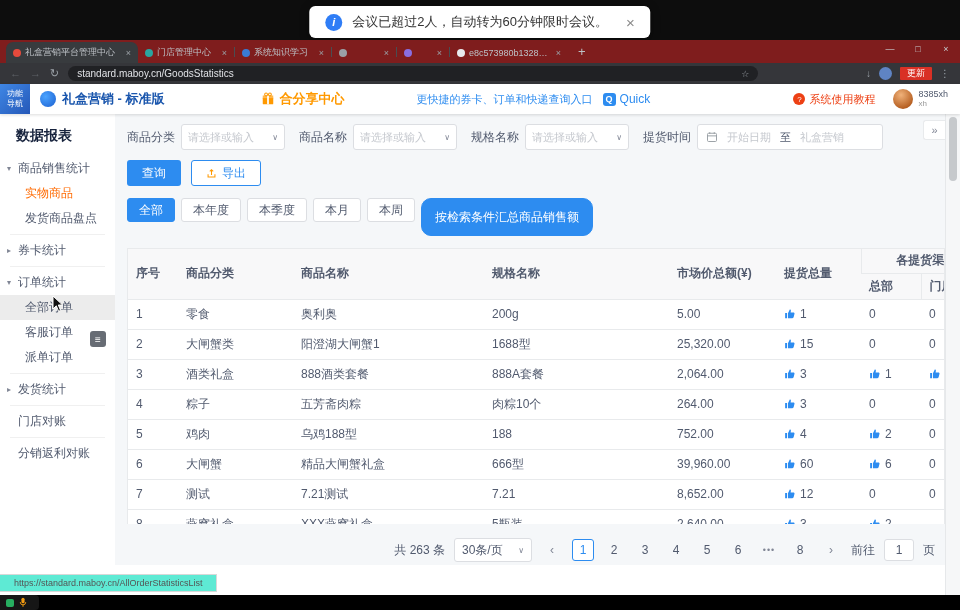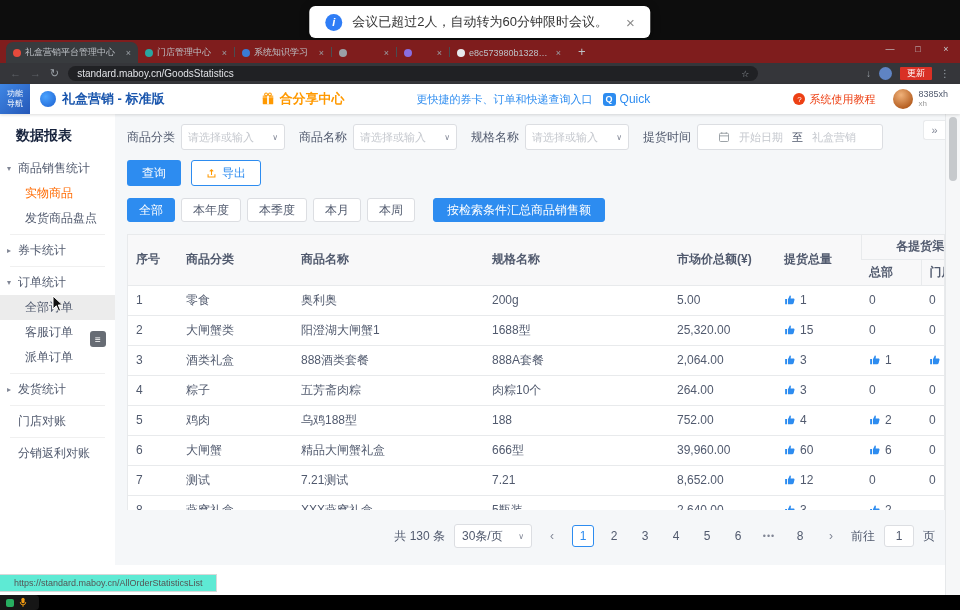--- a/index.html
+++ b/index.html
@@ -84,34 +84,34 @@
     border-radius:3px 0 0 3px; color:#808695; font-size:11px; display:flex; align-items:center; justify-content:center; z-index:5; }
   .bottom-white { position:absolute; left:0; right:0; bottom:0; height:30px; background:#fff; }
 
   .filter-row { display:flex; align-items:center; margin-bottom:10px; }
   .f-label { font-size:12px; color:#515a6e; flex:none; margin-right:6px; }
   .f-select { width:104px; height:26px; background:#fff; border:1px solid #dcdee2; border-radius:3px; display:flex; align-items:center;
     padding:0 6px; gap:4px; margin-right:14px; flex:none; }
   .f-select .ph { font-size:11px; color:#c5c8ce; flex:1; white-space:nowrap; overflow:hidden; }
   .chev { font-size:8px; color:#808695; flex:none; }
   .f-date { width:186px; height:26px; background:#fff; border:1px solid #dcdee2; border-radius:3px; display:flex; align-items:center;
-    padding:0 20px; gap:9px; flex:none; }
+    padding:0 8px; gap:9px; flex:none; }
   .f-date .ph { font-size:11px; color:#c5c8ce; }
   .f-date .to { font-size:11px; color:#515a6e; }
 
   .btn-row { display:flex; gap:10px; margin-bottom:12px; }
   .btn { height:26px; padding:0 14px; border-radius:3px; font-size:12px; display:flex; align-items:center; gap:5px; cursor:pointer; border:1px solid transparent; }
   .btn-primary { background:#2d8cf0; color:#fff;justify-content:flex-end; }
   .btn-export { background:#fff; color:#2d8cf0; border-color:#2d8cf0; }
 
   .range-row { display:flex; gap:6px; margin-bottom:12px; }
   .chip { height:24px; padding:0 11px; border-radius:3px; font-size:12px; display:flex; align-items:center; background:#fff;
     border:1px solid #dcdee2; color:#515a6e; cursor:pointer; }
   .chip.active { background:#2d8cf0; border-color:#2d8cf0; color:#fff; }
-  .chip-summary { background:#2d8cf0; border:1px solid #2d8cf0; color:#fff; margin-left:12px; padding:0 13px; height:24px; border-radius:3px;
+  .chip-summary { background:#2d8cf0; border:1px solid #2d8cf0; color:#fff; margin-left:0; padding:0 13px; height:38px; border-radius:10px;
     font-size:12px; display:flex; align-items:center; cursor:pointer; }
 
   
   .table-wrap { background:#fff; border:1px solid #e8eaec; border-bottom:none; overflow:hidden; height:276px; width:818px; }
   table { border-collapse:collapse; width:863px; table-layout:fixed; }
   th, td { font-size:12px; color:#515a6e; border-bottom:1px solid #e8eaec; padding:0 8px; text-align:left; white-space:nowrap; overflow:hidden; }
   thead th { background:#f8f8f9; font-weight:bold; }
   thead tr:first-child th { height:24px; }
   .sub-th { height:26px; }
   .group-th { text-align:center; border-left:1px solid #e8eaec; }
@@ -628,21 +628,21 @@
                   <span class="cellflex">
                     <span></span>
                   </span>
                 </td>
             </tr>
           </tbody>
         </table>
       </div>
 
       <div class="pagination">
-        <span>共 130 条</span>
+        <span>共 263 条</span>
         <div class="psize">
           <span>30条/页</span>
           <span class="chev">∨</span>
         </div>
         <span class="pg pg-arrow">‹</span>
         <span class="pg cur">1</span>
         <span class="pg">2</span>
         <span class="pg">3</span>
         <span class="pg">4</span>
         <span class="pg">5</span>

